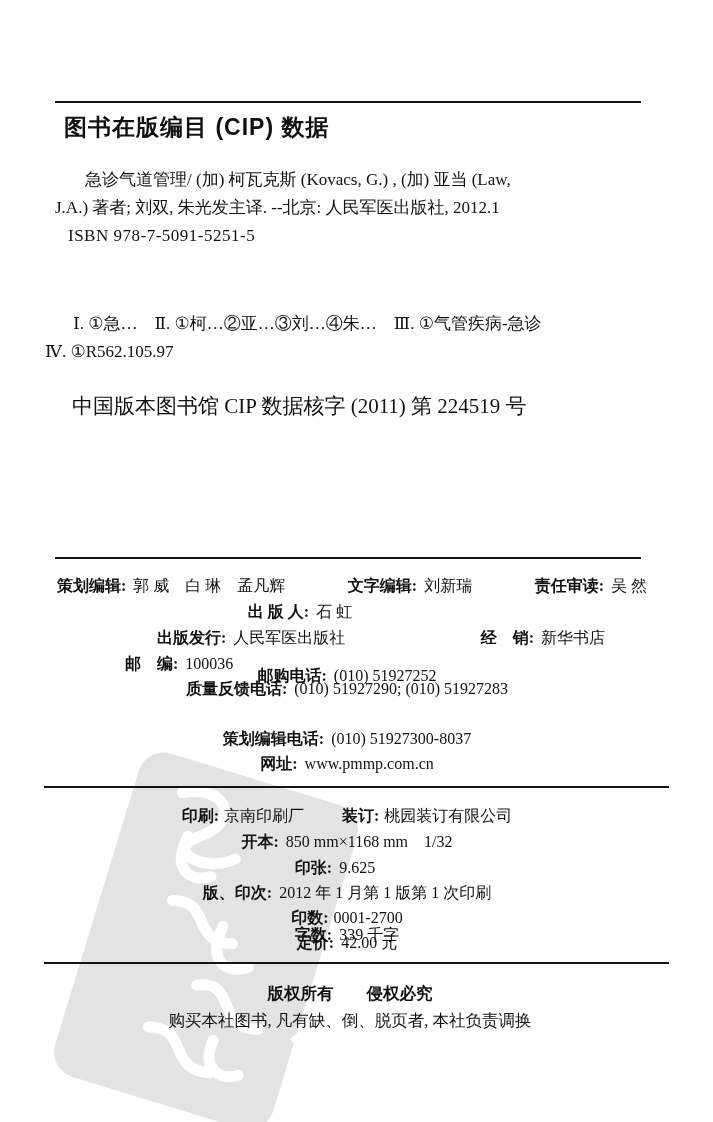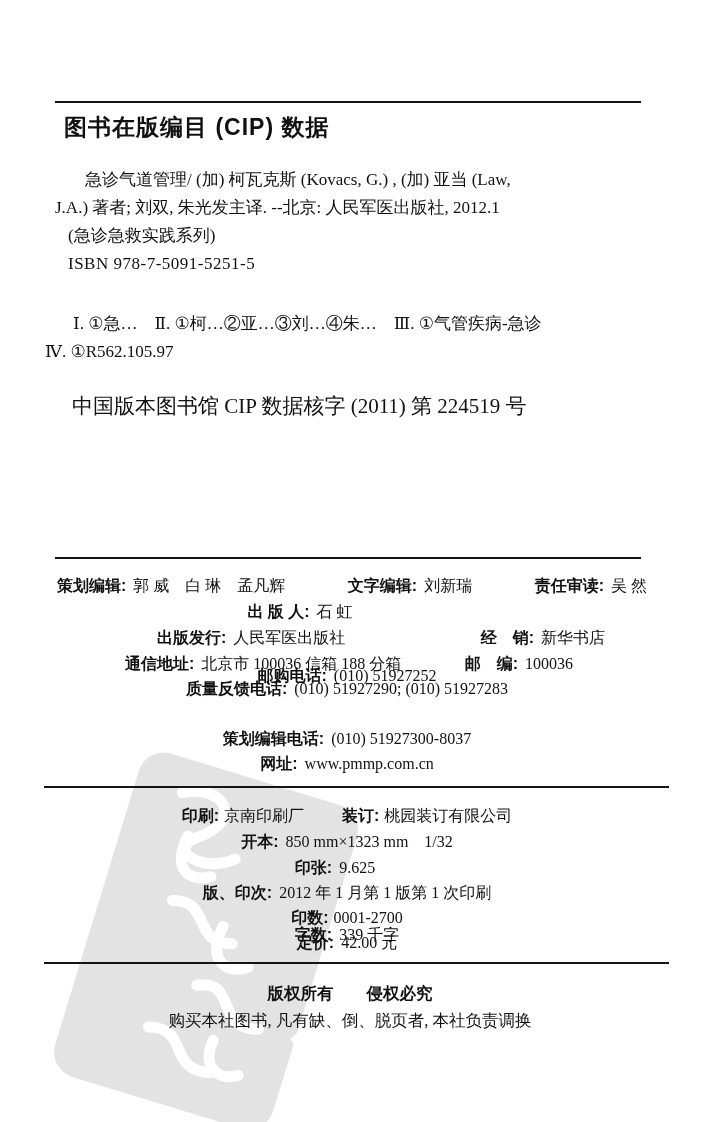--- a/index.html
+++ b/index.html
@@ -23,21 +23,21 @@
     font-weight:bold;font-size:23px;letter-spacing:1px;white-space:nowrap;
   }
   .cip-desc{position:absolute;left:55px;top:166px;width:600px;font-size:17px;line-height:28px;}
   .cip-desc .l0{padding-left:30px;}
   .cip-desc .l2{padding-left:13px;}
   .cip-desc .l3{padding-left:13px;letter-spacing:.5px;}
   .cip-class{position:absolute;left:45px;top:310px;width:610px;font-size:17px;line-height:28px;}
   .cip-class .l0{padding-left:28px;}
   .cip-record{position:absolute;left:72px;top:392px;font-size:21px;white-space:nowrap;}
   .lbl{
-    font-family:Liberation Sans, sans-serif;
+    font-family:Liberation Serif, serif;
     font-weight:bold;
   }
   .val{margin-left:7px;}
   .pubrow{position:absolute;font-size:16px;white-space:nowrap;z-index:3;}
   .flexrow{display:flex;justify-content:space-between;}
   .centered{left:347px;transform:translateX(-50%);}
   .row-editors{left:57px;top:576px;width:590px;}
   .row-pubperson{top:602px;left:300px;transform:translateX(-50%);}
   .row-publish{left:125px;top:628px;width:448px;margin-left:32px;}
   .row-address{left:125px;top:654px;width:448px;}
@@ -100,21 +100,20 @@
   <div class="rule rule1"></div>
   <div class="rule rule2"></div>
   <div class="rule rule3"></div>
   <div class="rule rule4"></div>
 
   <div class="cip-header">图书在版编目 (CIP) 数据</div>
 
   <div class="cip-desc">
     <div class="l0">急诊气道管理/ (加) 柯瓦克斯 (Kovacs, G.) , (加) 亚当 (Law,</div>
     <div class="l1">J.A.) 著者; 刘双, 朱光发主译. --北京: 人民军医出版社, 2012.1</div>
-    <div class="l2">(急诊急救实践系列)</div>
     <div class="l3">ISBN 978-7-5091-5251-5</div>
   </div>
 
   <div class="cip-class">
     <div class="l0">Ⅰ. ①急…　Ⅱ. ①柯…②亚…③刘…④朱…　Ⅲ. ①气管疾病-急诊</div>
     <div class="l1">Ⅳ. ①R562.105.97</div>
   </div>
 
   <div class="cip-record">中国版本图书馆 CIP 数据核字 (2011) 第 224519 号</div>
 
@@ -138,23 +137,20 @@
     <span>
       <span class="lbl">出版发行:</span><span class="val">人民军医出版社</span>
     </span>
     <span>
       <span class="lbl">经　销:</span><span class="val">新华书店</span>
     </span>
   </div>
 
   <div class="pubrow flexrow row-address">
     <span>
-      <span class="lbl">通信地址:</span><span class="val">北京市 100036 信箱 188 分箱</span>
-    </span>
-    <span>
       <span class="lbl">邮　编:</span><span class="val">100036</span>
     </span>
   </div>
 
   <div class="pubrow centered row-feedback">
     <span class="lbl">质量反馈电话:</span><span class="val">(010) 51927290; (010) 51927283</span>
   </div>
 
   <div class="pubrow centered row-mailorder">
     <span class="lbl">邮购电话:</span><span class="val">(010) 51927252</span>
@@ -171,21 +167,21 @@
   <div class="pubrow centered row-printer">
     <span>
       <span class="lbl">印刷:</span><span class="val">京南印刷厂</span>
     </span>
     <span>
       <span class="lbl">装订:</span><span class="val">桃园装订有限公司</span>
     </span>
   </div>
 
   <div class="pubrow centered row-format">
-    <span class="lbl">开本:</span><span class="val">850 mm×1323 mm　1/32</span>
+    <span class="lbl">开本:</span><span class="val">850 mm×1168 mm　1/32</span>
   </div>
 
   <div class="pubrow centered row-sheets">
     <span>
       <span class="lbl">印张:</span><span class="val">9.625</span>
     </span>
     <span>
       <span class="lbl">字数:</span><span class="val">339 千字</span>
     </span>
   </div>

